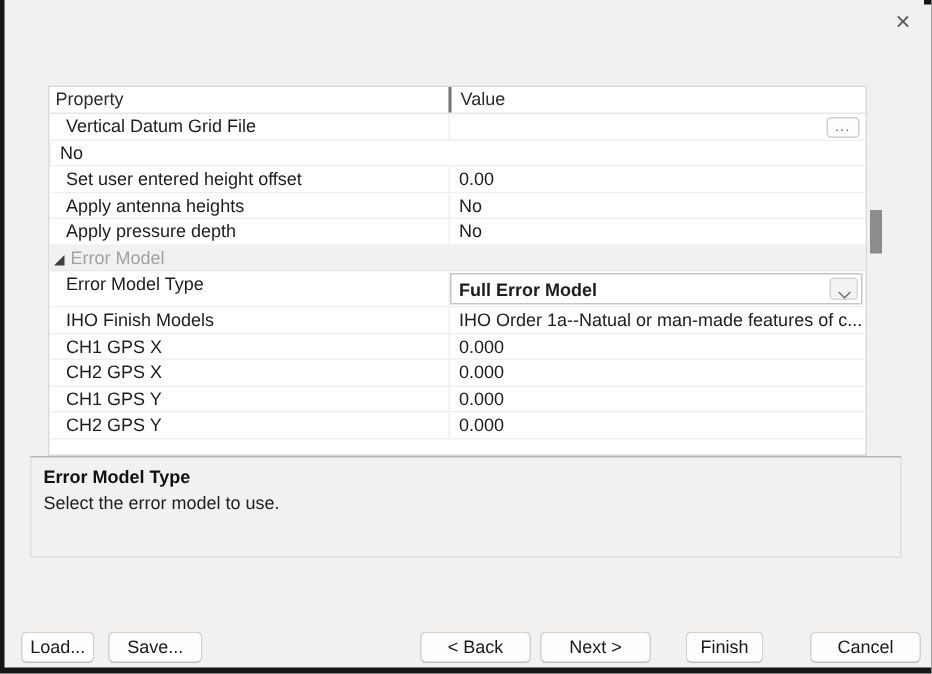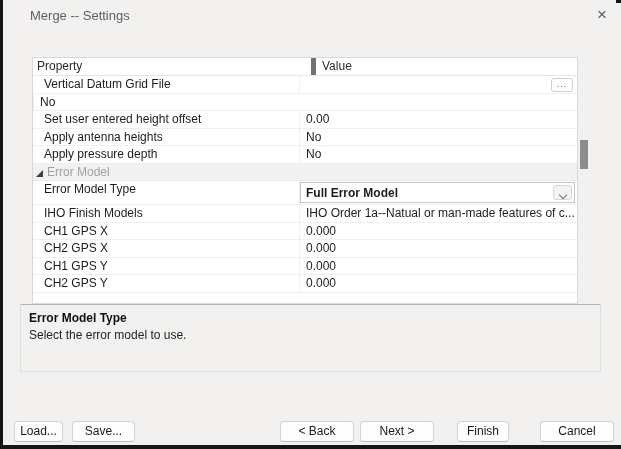--- a/index.html
+++ b/index.html
@@ -10,21 +10,21 @@
 
   .title { position:absolute; left:27px; top:8px; font-size:13px; color:#5f5f5f; }
   .close-btn { position:absolute; right:7px; top:4px; width:24px; height:24px; text-align:center;
                line-height:22px; font-size:17px; color:#5a5a5a; cursor:default; }
 
   
   .grid { position:absolute; left:29px; top:57px; width:546px; height:247px;
           background:#ffffff; border:1px solid #d9d9d9; overflow:hidden; }
   .grid-header { display:flex; height:18px; border-bottom:1px solid #e6e6e6; font-size:12px; color:#2b2b2b; }
   .gh-prop { width:266px; padding-left:4px; line-height:17px; }
-  .gh-val  { flex:1; border-left:5px solid #737373; padding-left:6px; line-height:17px;margin-left:12px; }
+  .gh-val  { flex:1; border-left:2px solid #737373; padding-left:6px; line-height:17px; }
 
   .row { position:relative; display:flex; height:17.5px; border-bottom:1px solid #efefef;
          font-size:12px; color:#1c1c1c; background:#fff; }
   .row .pcell { width:266px; padding-left:11px; line-height:16px; white-space:nowrap; overflow:hidden; }
   .row .vcell { position:relative; flex:1; border-left:1px solid #efefef; padding-left:6px;
                 line-height:16px; white-space:nowrap; overflow:hidden; }
   .row.category { background:#f1f1f1; color:#a2a2a2; border-bottom:1px solid #e9e9e9; }
   .row.category .pcell { padding-left:14px; }
   .expander { position:absolute; left:3px; top:6px; width:0; height:0;
               border-left:7px solid transparent; border-bottom:7px solid #3f3f3f; }
@@ -59,21 +59,20 @@
   .btn-next   { left:357px; width:74px; }
   .btn-finish { left:454px; width:52px; }
   .btn-cancel { left:537px; width:74px; }
 </style>
 </head>
 <body>
 
 <div class="screen">
   <div class="dialog">
 
-    <div class="title">Merge -- Settings</div>
     <div class="close-btn"><span>×</span></div>
 
     <div class="grid">
       <div class="grid-header">
         <div class="gh-prop">Property</div>
         <div class="gh-val">Value</div>
       </div>
       <div>
           <div class="row">
             <div class="pcell">Vertical Datum Grid File</div>

